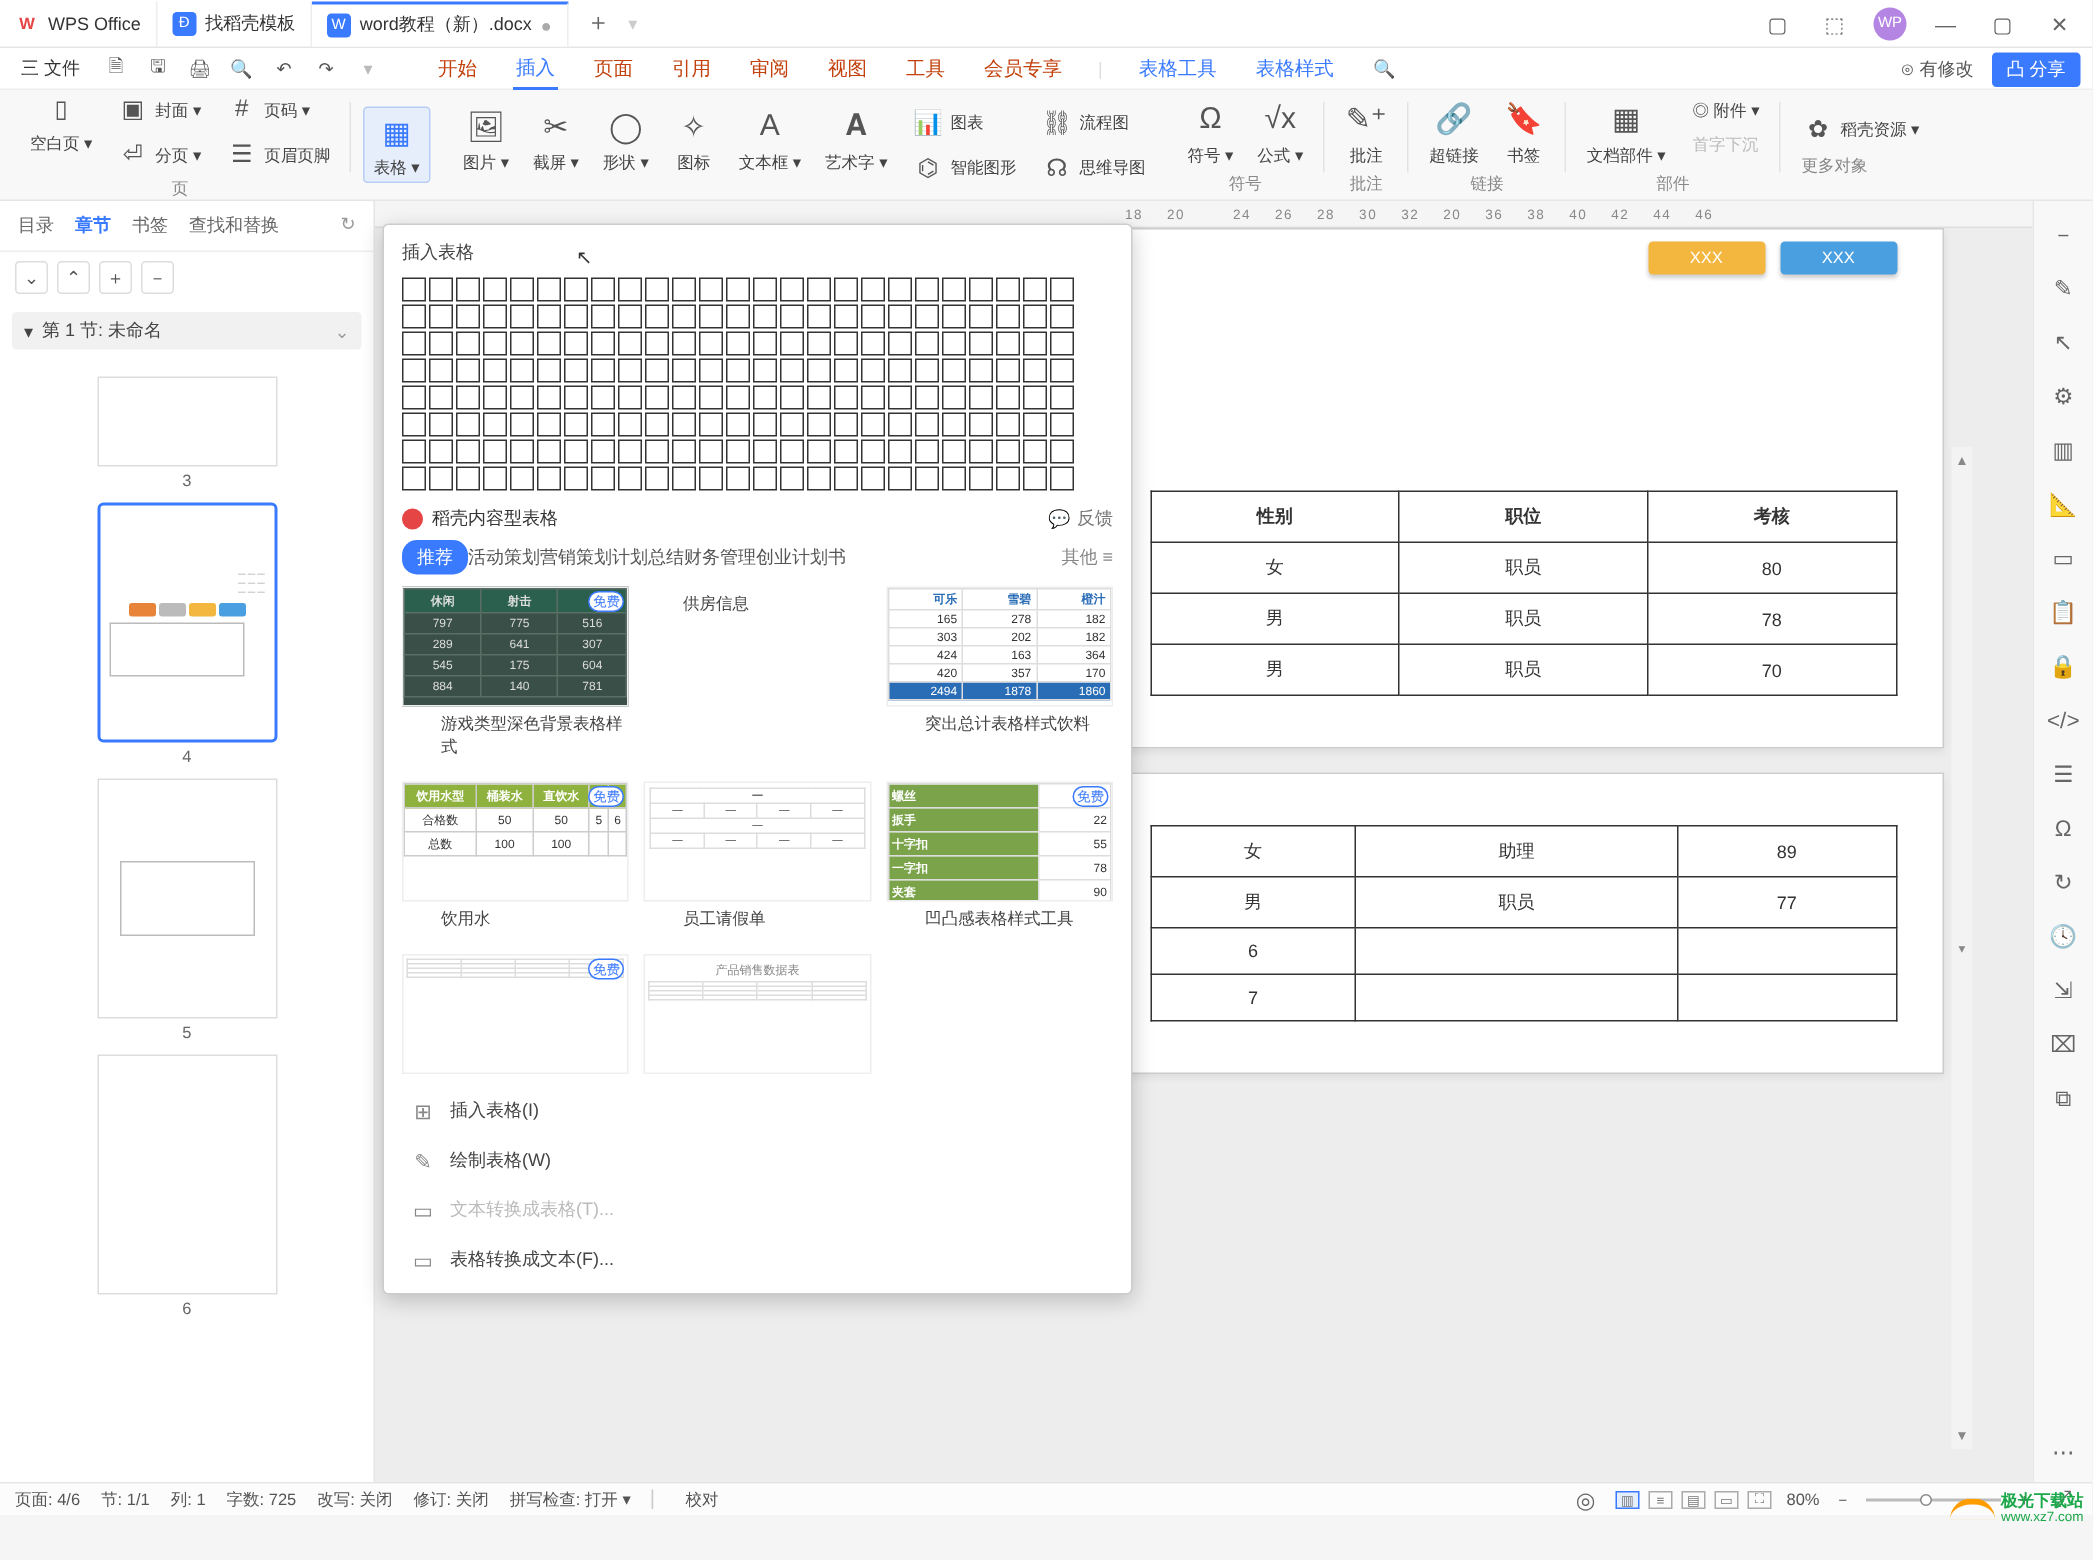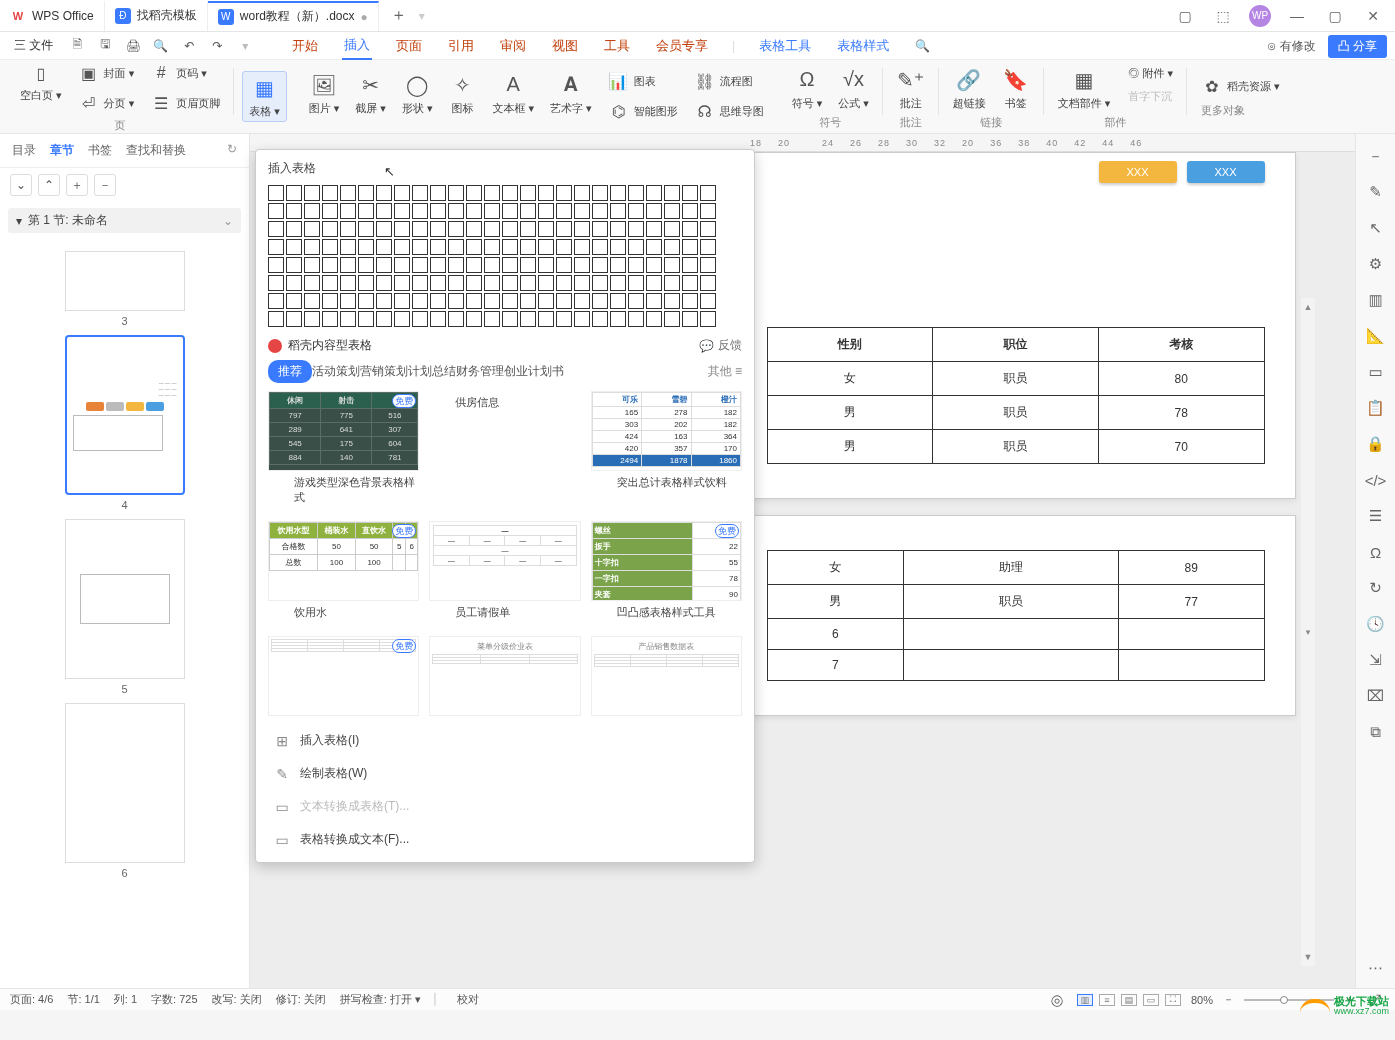--- a/index.html
+++ b/index.html
@@ -964,44 +964,20 @@
                 <td></td>
                 <td></td>
                 <td></td>
                 <td></td>
               </tr>
             </tbody>
           </table>
         </div>
       </div>
     <div>
-        <div class="tpl tpl-h">
-          <div style="text-align:center;font-size:8px;padding:2px">菜单分级价业表</div>
-          <table>
-            <tbody>
-              <tr>
-                <td></td>
-                <td></td>
-                <td></td>
-              </tr>
-              <tr>
-                <td></td>
-                <td></td>
-                <td></td>
-              </tr>
-              <tr>
-                <td></td>
-                <td></td>
-                <td></td>
-              </tr>
-            </tbody>
-          </table>
-        </div>
-      </div>
-    <div>
         <div class="tpl tpl-i">
           <div style="text-align:center;font-size:8px;padding:2px">产品销售数据表</div>
           <table>
             <tbody>
               <tr>
                 <td></td>
                 <td></td>
                 <td></td>
                 <td></td>
               </tr>

